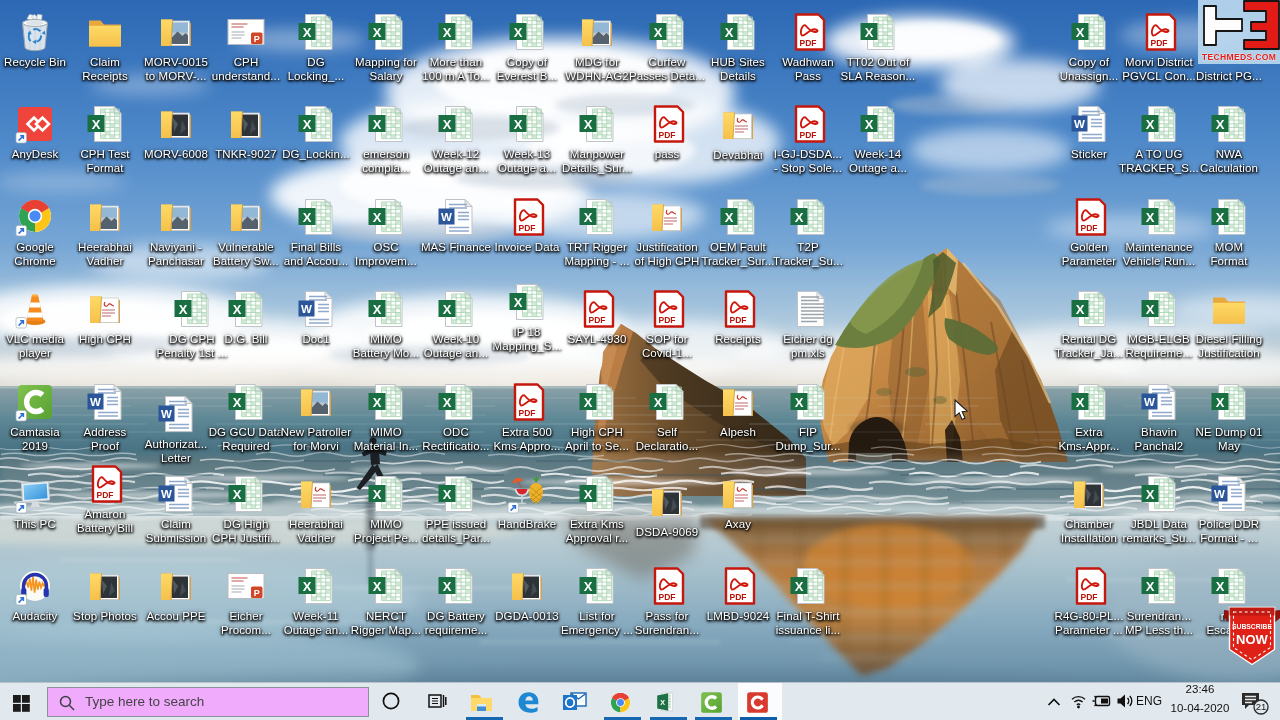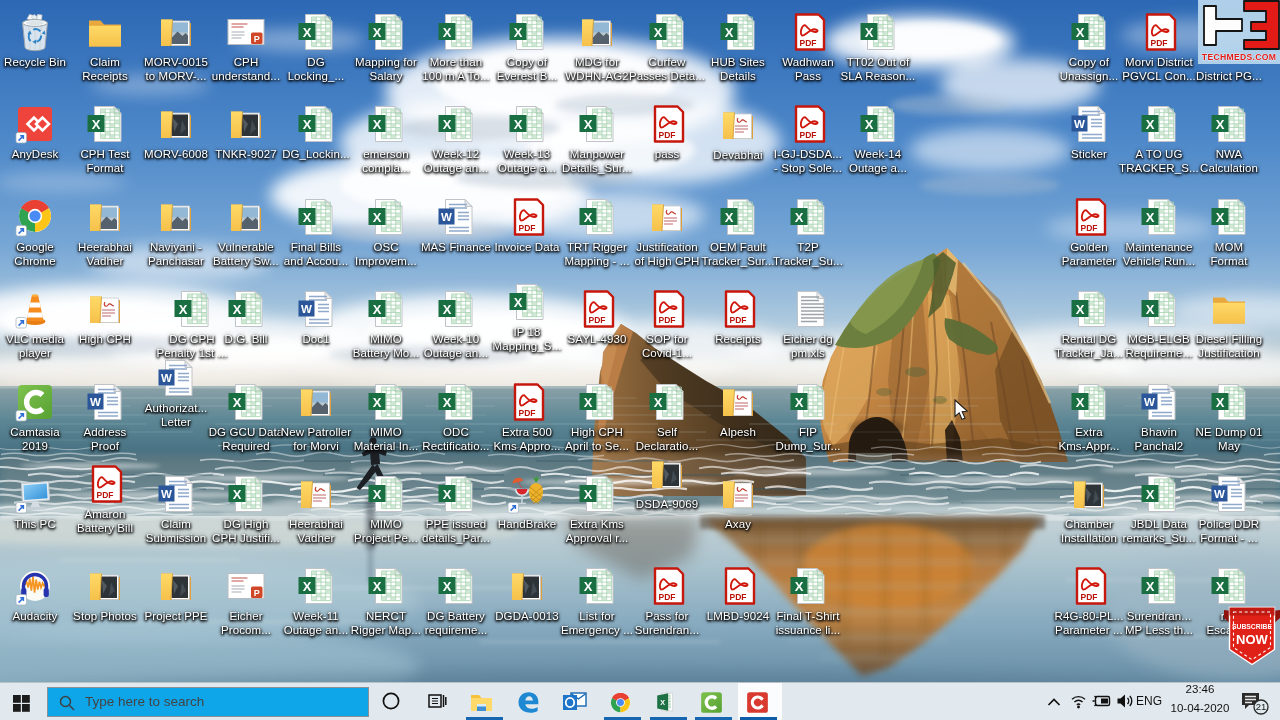--- a/index.html
+++ b/index.html
@@ -3,21 +3,21 @@
 <style>
  html,body{margin:0;padding:0;width:1280px;height:720px;overflow:hidden}
  body{font-family:"Liberation Sans",sans-serif;position:relative;background:#7da1b5}
  #wall{position:absolute;left:0;top:0}
  .cell{position:absolute;width:92px;text-align:center}
  .ic{width:40px;height:40px;display:block;margin:2px auto 0}
  .lb{margin-top:4px;font-size:11.5px;line-height:13.5px;color:#fff;
      text-shadow:1px 1px 2px #000,-1px 1px 2px rgba(0,0,0,.75),0 2px 3px rgba(0,0,0,.85),0 0 4px rgba(0,0,0,.55);
      letter-spacing:.1px}
  #tb{position:absolute;left:0;top:682px;width:1280px;height:38px;background:#e2e9ee;border-top:1px solid #b9c2c9;box-sizing:border-box}
- #search{position:absolute;left:47px;top:4px;width:322px;height:30px;background:#0ea5e9;border:1px solid #8a9197;box-sizing:border-box}
+ #search{position:absolute;left:47px;top:4px;width:322px;height:30px;background:#f0abfc;border:1px solid #8a9197;box-sizing:border-box}
  #search span{position:absolute;left:37px;top:6px;font-size:13.5px;color:#444}
  .ti{position:absolute;top:8px}
  .ul{position:absolute;top:34px;width:37px;height:4px;background:#1766b1}
  .tt{position:absolute;font-size:11.5px;color:#111}
 </style></head>
 <body>
 
 <svg id="wall" width="1280" height="720" viewBox="0 0 1280 720" preserveAspectRatio="none">
 <defs>
  <linearGradient id="gsky" x1="0" y1="0" x2="0" y2="1">
@@ -936,21 +936,21 @@
       <use href="#cam"></use>
     </svg>
     <div class="lb">Camtasia<br>2019</div>
   </div>
 <div class="cell" style="left:59px;top:380px">
     <svg class="ic">
       <use href="#wd"></use>
     </svg>
     <div class="lb">Address<br>Proof</div>
   </div>
-<div class="cell" style="left:130px;top:356px">
+<div class="cell" style="left:130px;top:392px">
     <svg class="ic">
       <use href="#wd"></use>
     </svg>
     <div class="lb">Authorizat...<br>Letter</div>
   </div>
 <div class="cell" style="left:200px;top:380px">
     <svg class="ic">
       <use href="#xl"></use>
     </svg>
     <div class="lb">DG GCU Data<br>Required</div>
@@ -1068,21 +1068,21 @@
       <use href="#hb"></use>
     </svg>
     <div class="lb">HandBrake</div>
   </div>
 <div class="cell" style="left:551px;top:472px">
     <svg class="ic">
       <use href="#xl"></use>
     </svg>
     <div class="lb">Extra Kms<br>Approval r...</div>
   </div>
-<div class="cell" style="left:621px;top:452px">
+<div class="cell" style="left:621px;top:480px">
     <svg class="ic">
       <use href="#fd"></use>
     </svg>
     <div class="lb">DSDA-9069</div>
   </div>
 <div class="cell" style="left:692px;top:472px">
     <svg class="ic">
       <use href="#fp"></use>
     </svg>
     <div class="lb">Axay</div>
@@ -1114,21 +1114,21 @@
 <div class="cell" style="left:59px;top:564px">
     <svg class="ic">
       <use href="#fd"></use>
     </svg>
     <div class="lb">Stop Photos</div>
   </div>
 <div class="cell" style="left:130px;top:564px">
     <svg class="ic">
       <use href="#fd"></use>
     </svg>
-    <div class="lb">Project PPE</div>
+    <div class="lb">Accou PPE</div>
   </div>
 <div class="cell" style="left:200px;top:564px">
     <svg class="ic">
       <use href="#pps"></use>
     </svg>
     <div class="lb">Eicher<br>Procom...</div>
   </div>
 <div class="cell" style="left:270px;top:564px">
     <svg class="ic">
       <use href="#xl"></use>

